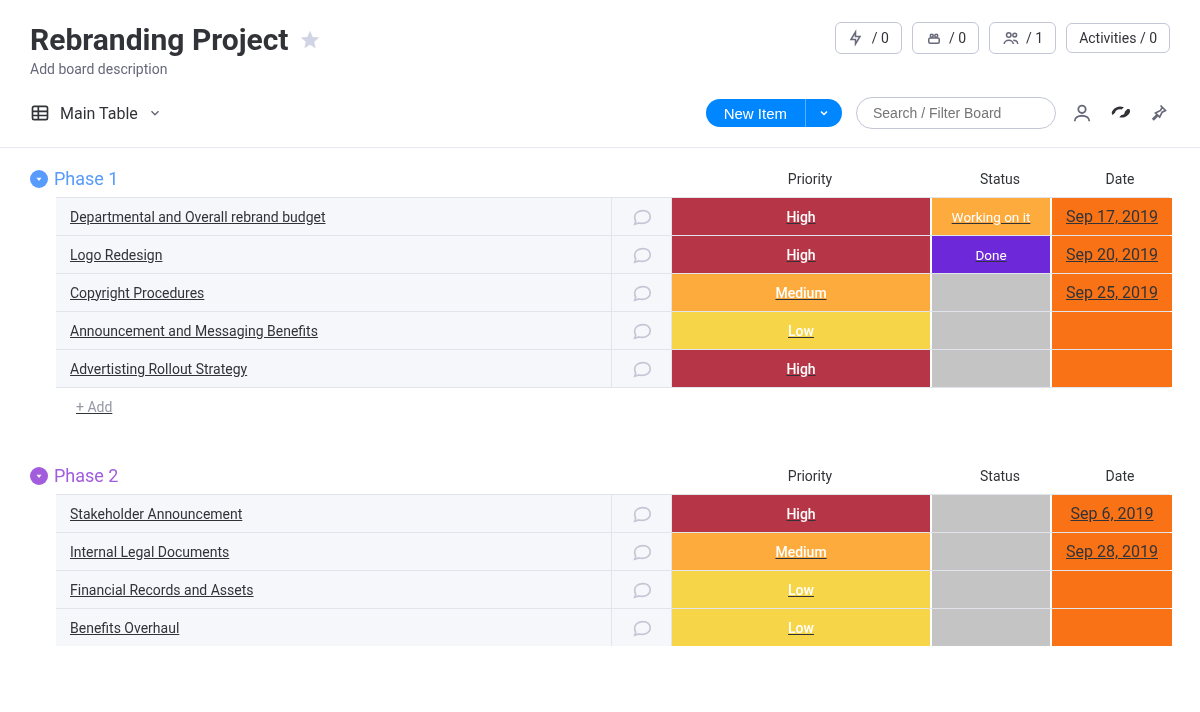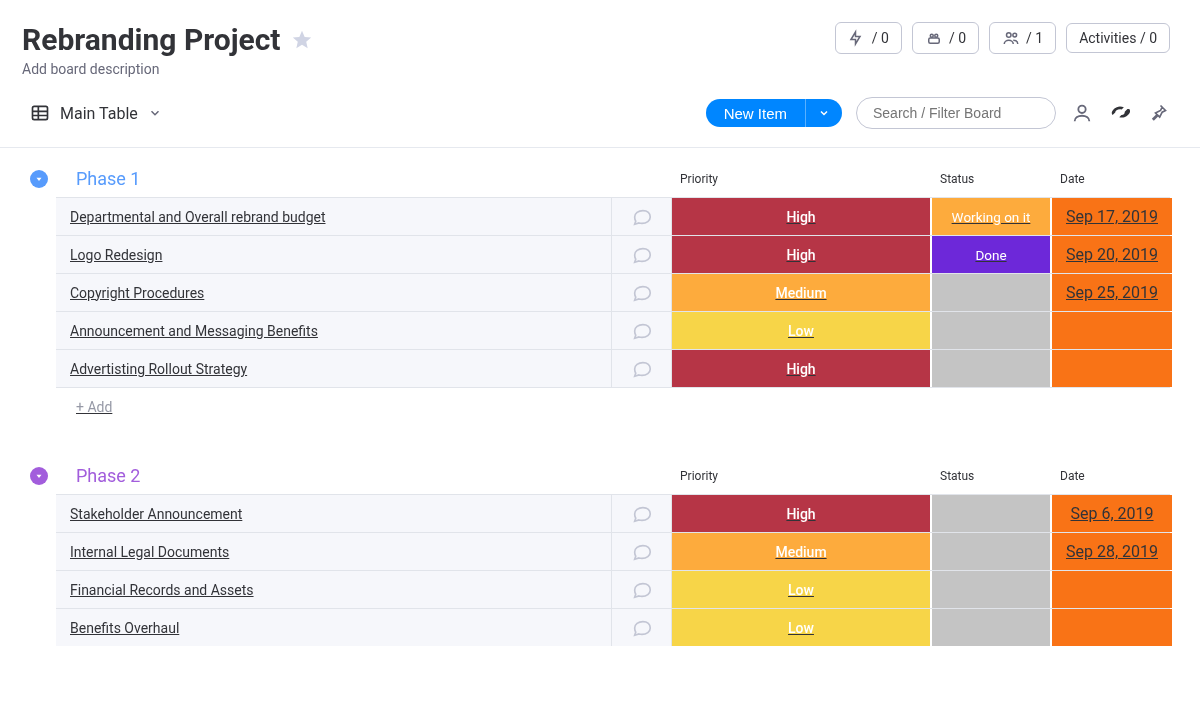--- a/index.html
+++ b/index.html
@@ -1,42 +1,42 @@
 <!DOCTYPE html>
 <html><head>
 <meta charset="utf-8">
 <style>
 * { box-sizing: border-box; margin: 0; padding: 0; }
 body { font-family: -apple-system, BlinkMacSystemFont, "Segoe UI", Roboto, Helvetica, Arial, sans-serif; background: #fff; color: #323338; }
 .app { width: 1200px; height: 712px; background: #fff; border-radius: 18px; overflow: hidden; position: relative; }
-.header { padding: 22px 30px 6px 22px; display: flex; align-items: flex-start; justify-content: space-between; }
+.header { padding: 22px 30px 6px 30px; display: flex; align-items: flex-start; justify-content: space-between; }
 .title-area { display: flex; flex-direction: column; gap: 4px; }
 .title-row { display: flex; align-items: center; gap: 10px; }
 .title { font-size: 30px; font-weight: 700; color: #323338; }
 .star { color: #d0d4e4; }
 .subtitle { font-size: 14px; color: #676879; }
 .header-right { display: flex; align-items: center; gap: 10px; }
 .pill { border: 1px solid #c3c6d4; border-radius: 6px; padding: 6px 12px; display: flex; align-items: center; gap: 6px; font-size: 14px; color: #323338; background: #fff; }
 .pill svg, .pill .ic { width: 18px; height: 18px; }
 .toolbar { display: flex; align-items: center; justify-content: space-between; padding: 14px 30px 18px 30px; border-bottom: 1px solid #e6e9ef; }
 .view-switch { display: flex; align-items: center; gap: 10px; font-size: 16px; color: #323338; }
 .toolbar-right { display: flex; align-items: center; gap: 14px; }
 .new-item-wrap { display: flex; }
 .new-item { background: #0086ff; color: #fff; border: none; border-radius: 20px 0 0 20px; padding: 0 18px; font-size: 15px; font-weight: 500; cursor: pointer; }
 .new-item-chevron { background: #0086ff; border: none; border-left: 1px solid rgba(255,255,255,0.35); border-radius: 0 20px 20px 0; padding: 8px 12px; cursor: pointer; display: flex; align-items: center; }
 .search-wrap { display: flex; align-items: center; gap: 8px; border: 1px solid #c3c6d4; border-radius: 20px; padding: 7px 16px; width: 200px; }
 .search-wrap input { border: none; outline: none; font-size: 14px; width: 100%; color: #676879; background: transparent; }
 .icon-btn { width: 24px; height: 24px; display: flex; align-items: center; justify-content: center; color: #676879; cursor: pointer; }
 .board { padding: 20px 30px 0 30px; }
 .group { margin-bottom: 40px; }
 .group-header { display: flex; align-items: center; }
-.group-title-cell { display: flex; align-items: center; gap: 28px; flex: 0 0 650px; }
+.group-title-cell { display: flex; align-items: center; gap: 6px; flex: 0 0 650px; }
 .collapse { width: 18px; height: 18px; border-radius: 50%; display: flex; align-items: center; justify-content: center; }
 .group-title { font-size: 18px; font-weight: 400; }
-.col-head { flex: 0 0 120px; font-size: 12px; color: #323338; }
+.col-head { flex: 0 0 120px; text-align: center; font-size: 14px; color: #323338; }
 .col-head.priority { flex: 0 0 260px; }
 .col-head.status { flex: 0 0 120px; }
 .col-head.date { flex: 0 0 120px; }
 .rows { margin-top: 8px; margin-left: 26px; text-decoration: underline; }
 .row { display: flex; align-items: stretch; border-top: 1px solid #e1e4ea; background: #f6f7fb; height: 38px; }
 .row:first-child { border-top: 1px solid #e1e4ea; }
 .row .color-bar { width: 6px; }
 .row .name-cell { flex: 0 0 556px; display: flex; align-items: center; padding-left: 14px; font-size: 14px; color: #323338; border-right: 1px solid #e1e4ea; }
 .row .chat-cell { flex: 0 0 60px; display: flex; align-items: center; justify-content: center; border-right: 1px solid #e1e4ea; color: #c3c6d4; }
 .row .priority-cell { flex: 0 0 260px; display: flex; align-items: center; justify-content: center; color: #fff; font-size: 14px; font-weight: 500; border-right: 2px solid #fff; }

